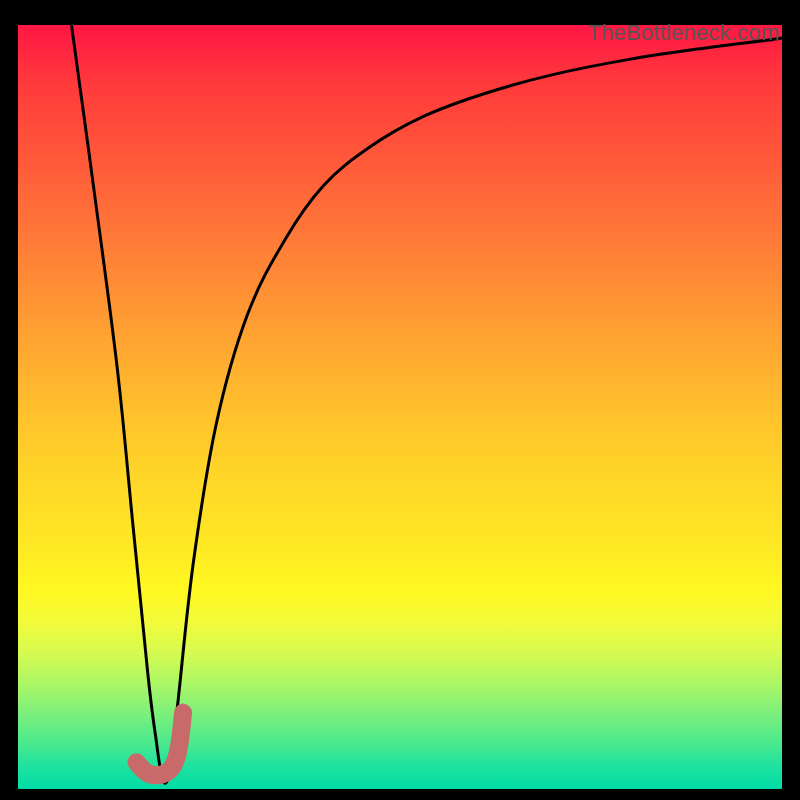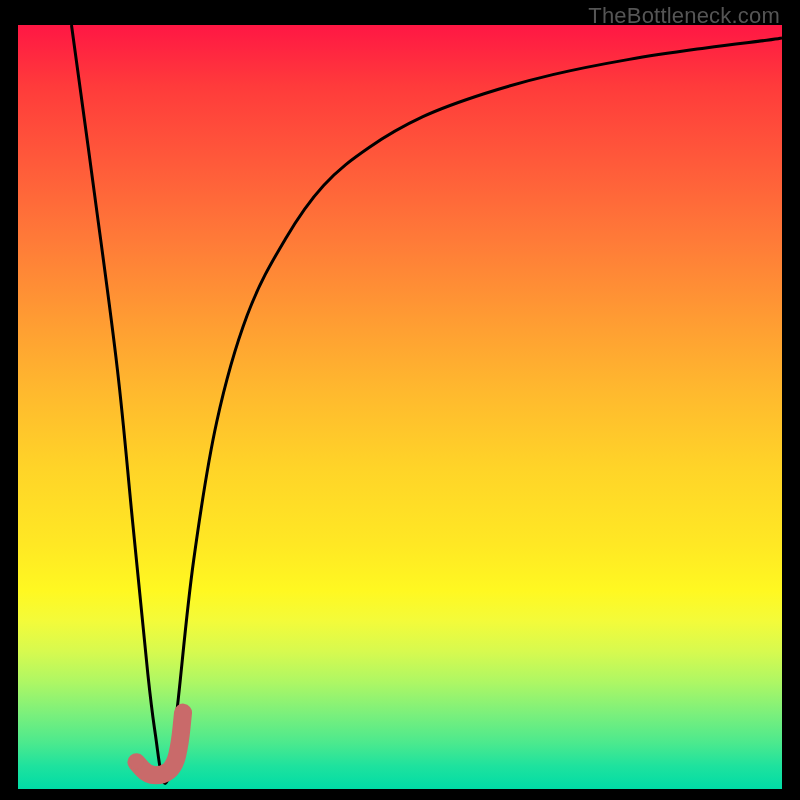--- a/index.html
+++ b/index.html
@@ -38,21 +38,21 @@
       #d7fa4f 82%,
       #aef764 86%,
       #7df07b 90%,
       #4be98e 94%,
       #1ee29e 97%,
       #00dca6 100%
     );
   }
   .watermark {
     position: absolute;
-    top: 3px;
+    top: 20px;
     right: 20px;
     color: #555;
     font-size: 22px;
     font-weight: 500;
     letter-spacing: 0.2px;
     z-index: 4;
     user-select: none;
   }
   svg.curve-layer {
     position: absolute;

